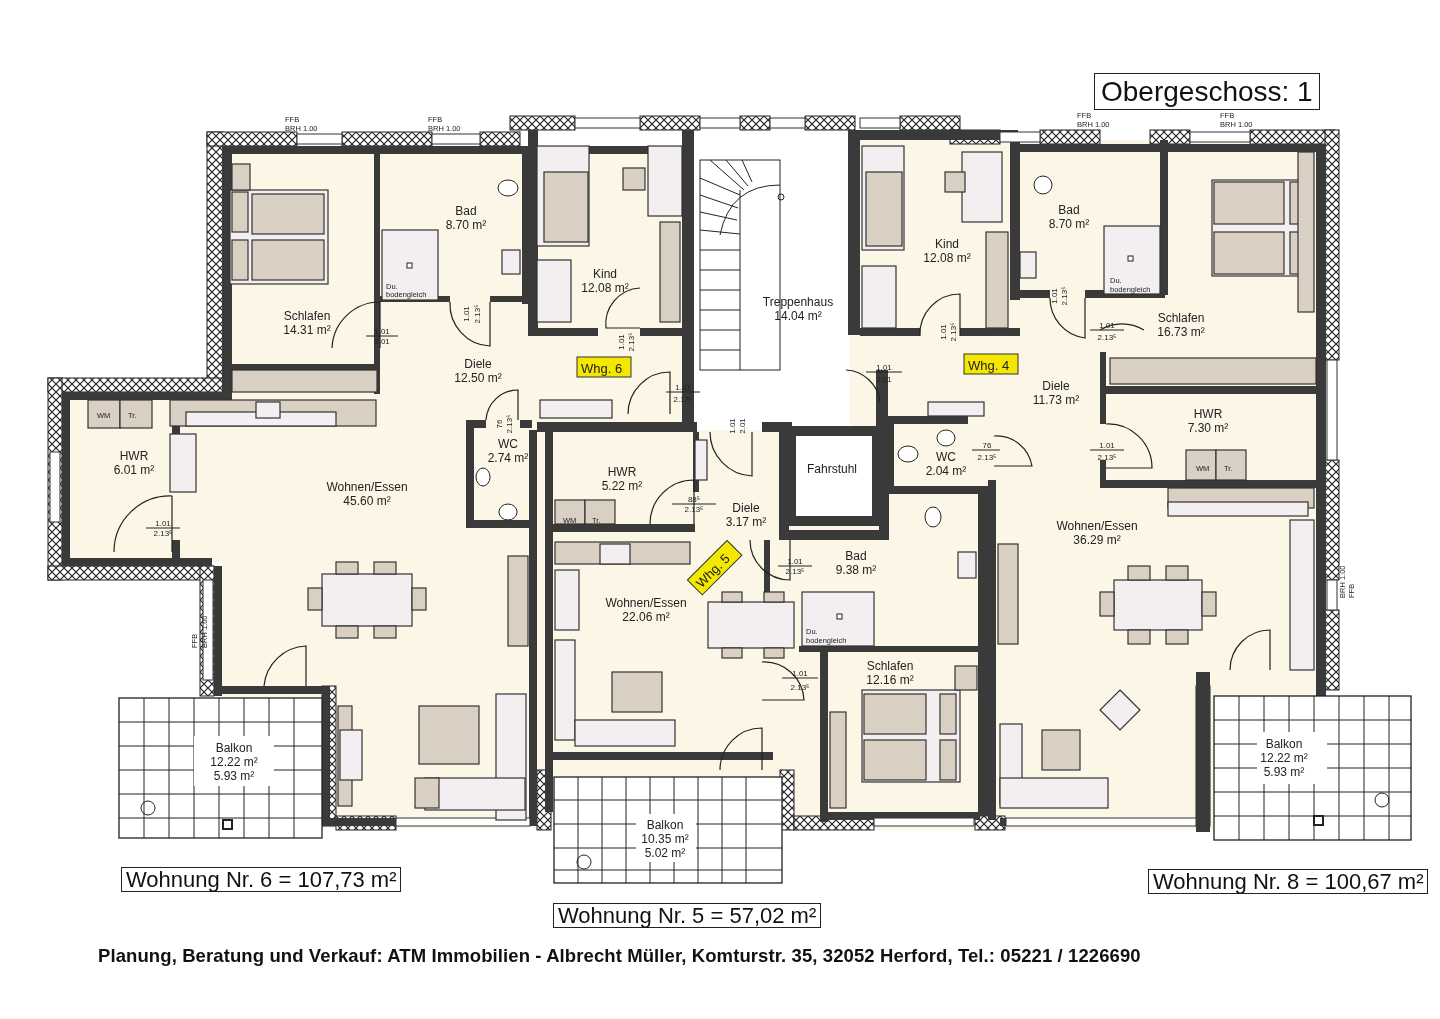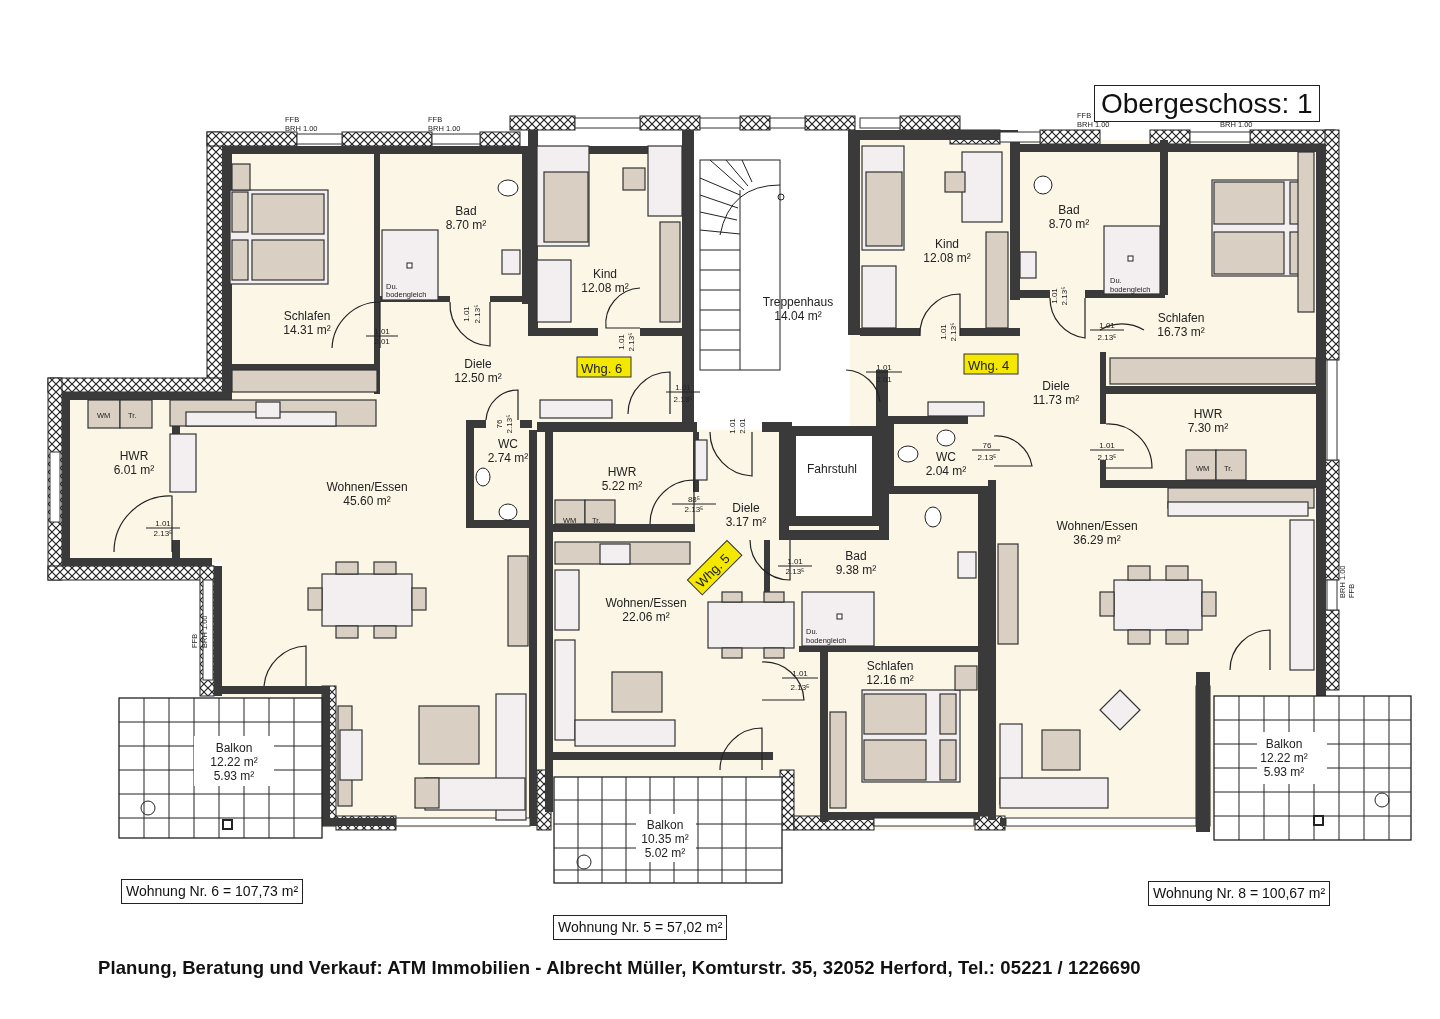--- a/index.html
+++ b/index.html
@@ -13,27 +13,27 @@
   .furn-light { fill:#f3eef0; stroke:#333; stroke-width:1.2; }
   .tile { fill:#ffffff; stroke:#222; stroke-width:1.3; }
   .door { fill:none; stroke:#222; stroke-width:1.2; }
   .line { stroke:#222; stroke-width:1; fill:none; }
   .window { fill:#ffffff; stroke:#333; stroke-width:1; }
   .room-label { font-family:"Liberation Sans", sans-serif; font-size:12px; fill:#222; text-anchor:middle; }
   .small { font-family:"Liberation Sans", sans-serif; font-size:8px; fill:#222; text-anchor:middle; }
   .tiny { font-family:"Liberation Sans", sans-serif; font-size:7.5px; fill:#222; }
   .whg-bg { fill:#f4e800; stroke:#333; stroke-width:1; }
   .whg-text { font-family:"Liberation Sans", sans-serif; font-size:13px; fill:#222; }
-  .box { position:absolute; border:1.3px solid #222; background:#fff; color:#111; font-family:"Liberation Sans", sans-serif; white-space:nowrap; padding:0 4px; box-sizing:border-box;margin-top:12px; }
+  .box { position:absolute; border:1.3px solid #222; background:#fff; color:#111; font-family:"Liberation Sans", sans-serif; white-space:nowrap; padding:0 4px; box-sizing:border-box; }
   .title-box { left:1094px; top:73px; height:37px; font-size:28px; line-height:35px; padding:0 6px; }
-  .wohnung { font-size:14px; height:25px; line-height:23px; }
+  .wohnung { font-size:22px; height:25px; line-height:23px; }
   .w6 { left:121px; top:867px; }
   .w5 { left:553px; top:903px; }
   .w4 { left:1148px; top:869px; }
-  .footer { position:absolute; left:98px; top:945px; font-size:18.5px; font-weight:bold; color:#111; font-family:"Liberation Sans", sans-serif; white-space:nowrap; letter-spacing:0.1px;margin-top:12px; }
+  .footer { position:absolute; left:98px; top:945px; font-size:18.5px; font-weight:bold; color:#111; font-family:"Liberation Sans", sans-serif; white-space:nowrap; letter-spacing:0.1px; }
 </style>
 </head>
 <body>
 
 <svg width="1440" height="1019" viewBox="0 0 1440 1019" xmlns="http://www.w3.org/2000/svg">
   <defs>
     <pattern id="hatchPat" width="8" height="8" patternUnits="userSpaceOnUse">
       <rect width="8" height="8" fill="#ffffff"></rect>
       <path d="M0,0 L8,8 M8,0 L0,8" stroke="#222" stroke-width="1.2"></path>
     </pattern>

